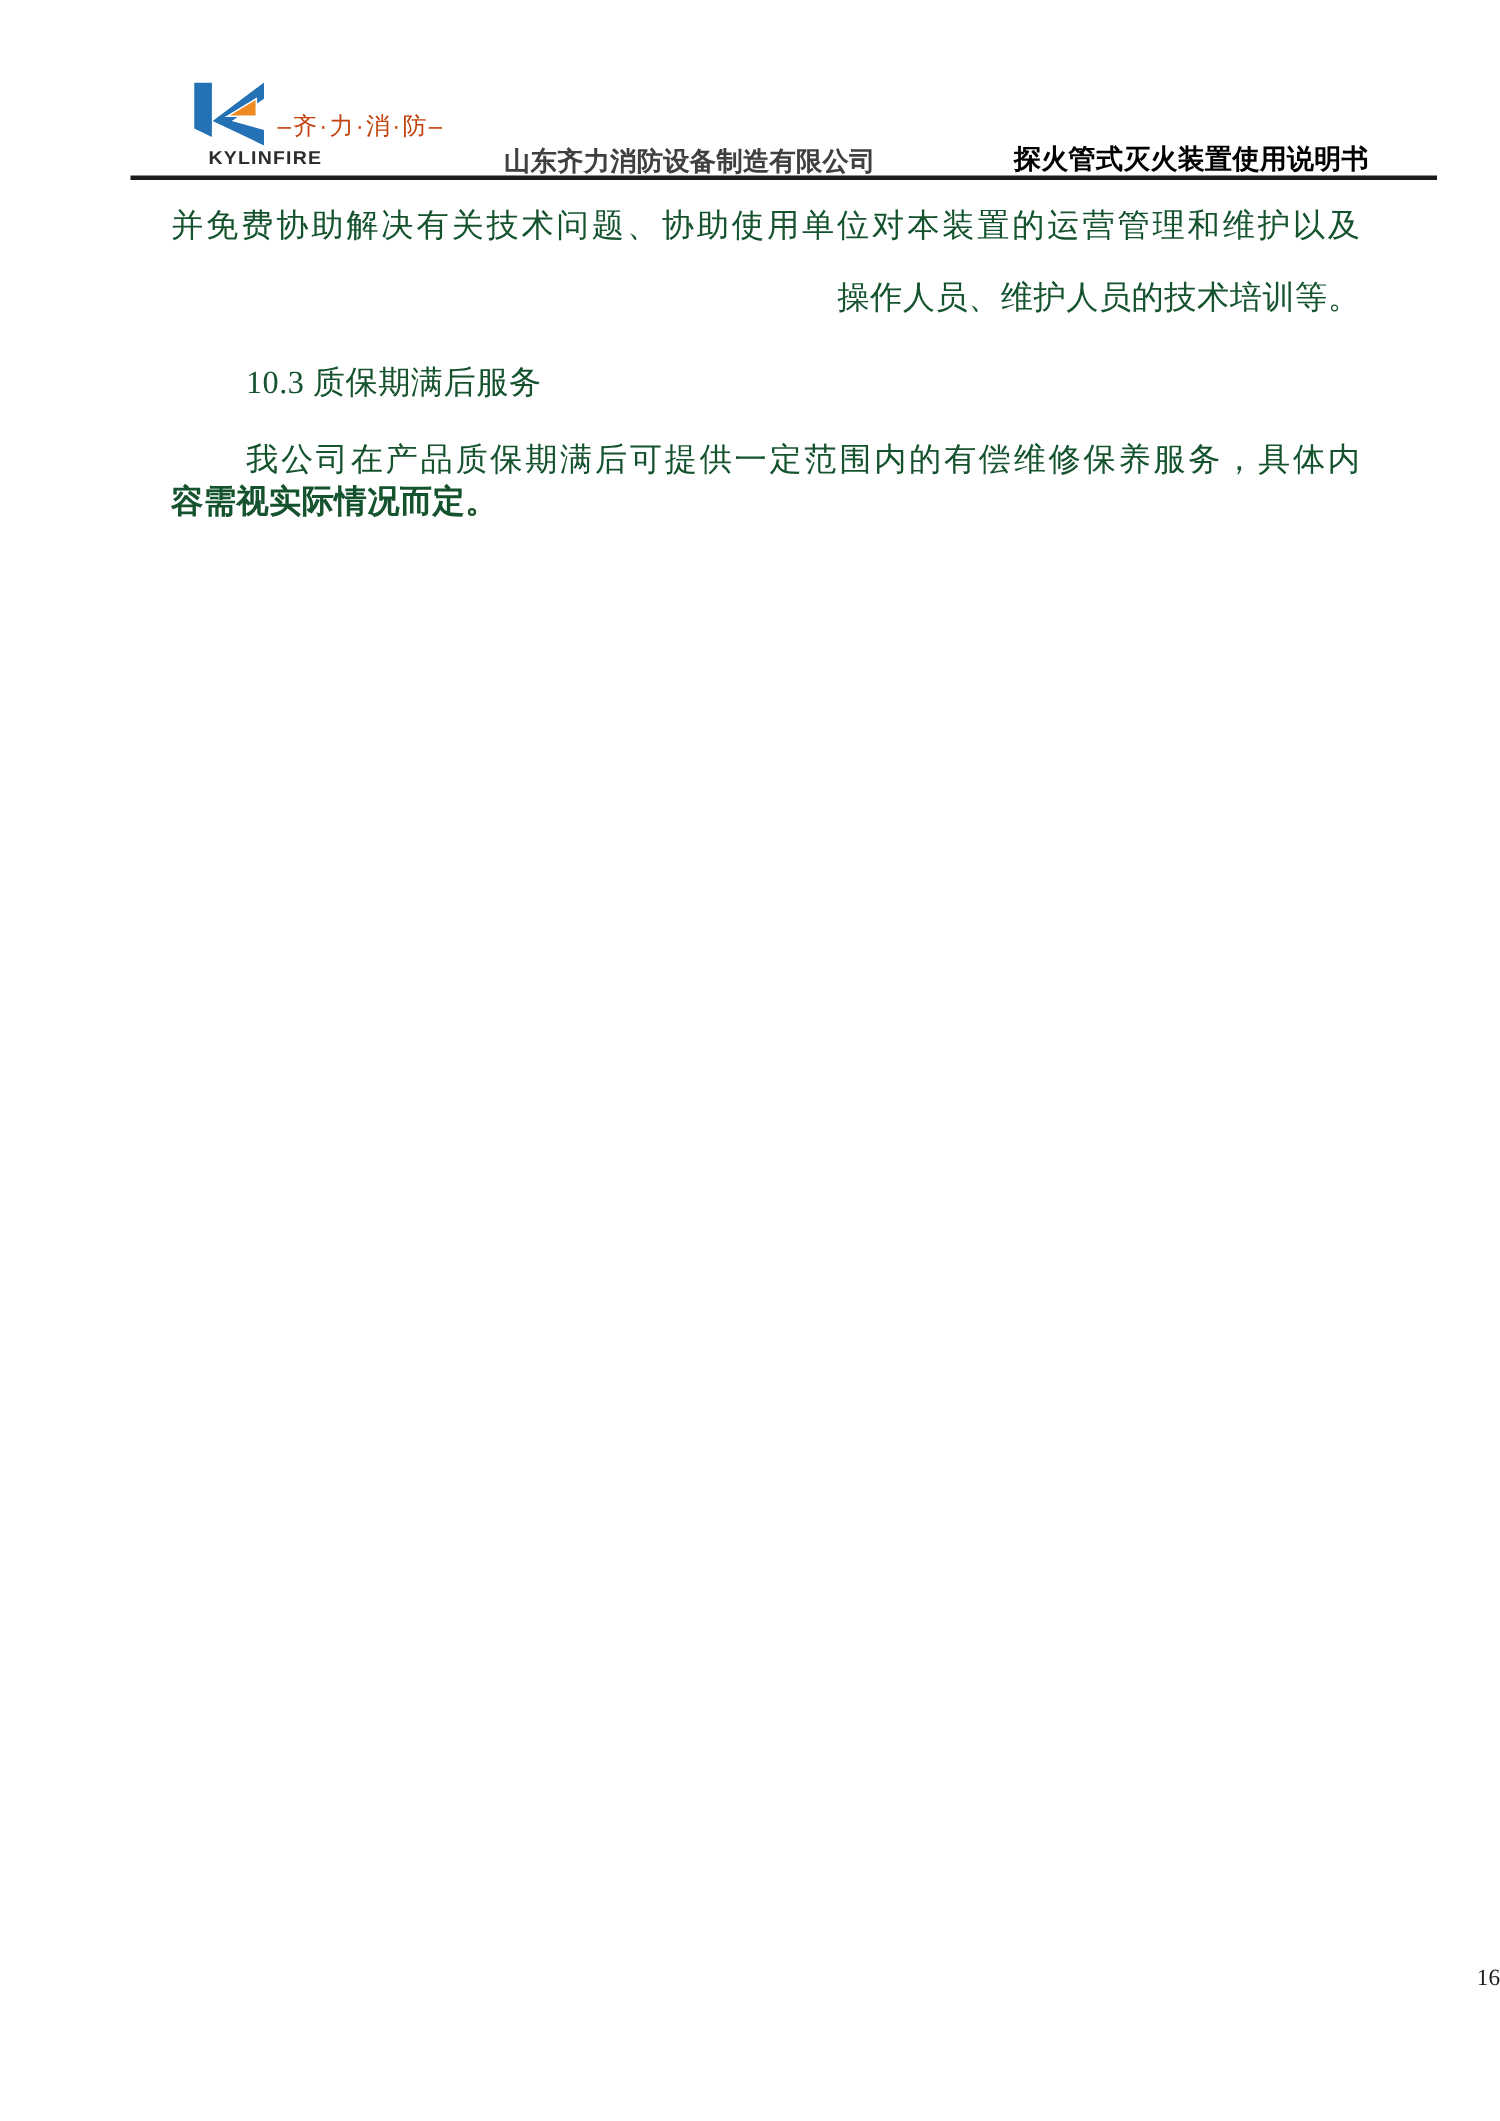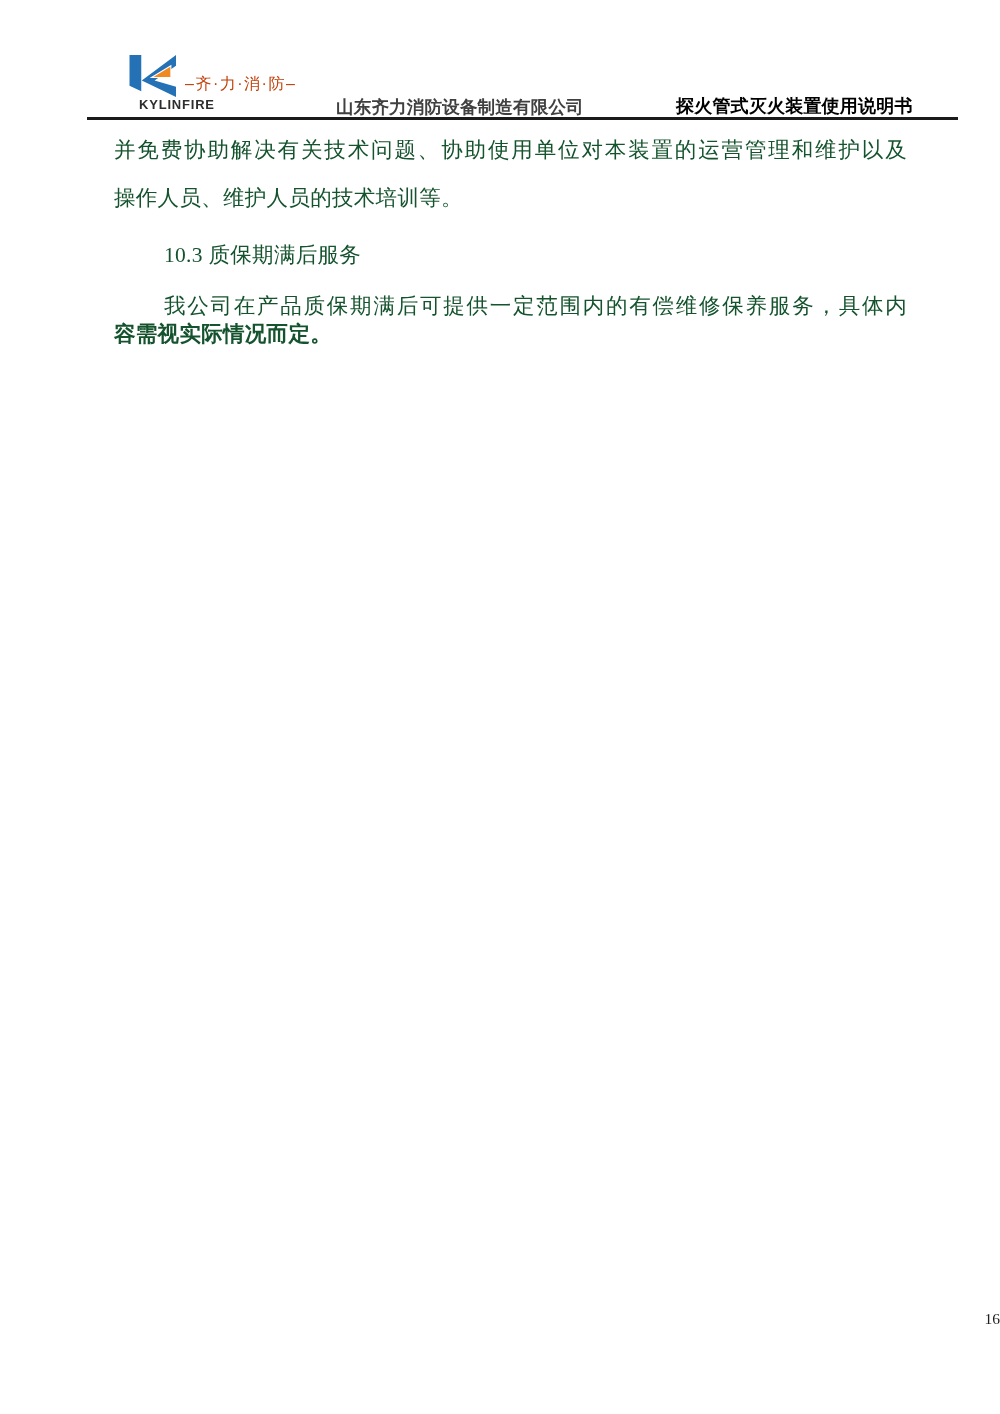--- a/index.html
+++ b/index.html
@@ -83,21 +83,21 @@
     white-space: nowrap;
   }
   .bl.justify {
     white-space: normal;
     text-align: justify;
     text-align-last: justify;
     text-justify: inter-character;
   }
   .bl.indent { padding-left: 50px; width: 743px; }
   .bl-1 { top: 136px; }
-  .bl-2 { top: 184px; }
+  .bl-2 { top: 184px; text-align: right; }
   .bl-3 { top: 241px; }
   .bl-4 { top: 292px; }
   .bl-5 { top: 320px; font-weight: bold; }
 
   
   .page-num {
     position: absolute;
     left: 0; top: 1310px;
     width: 100%;
     text-align: right;

